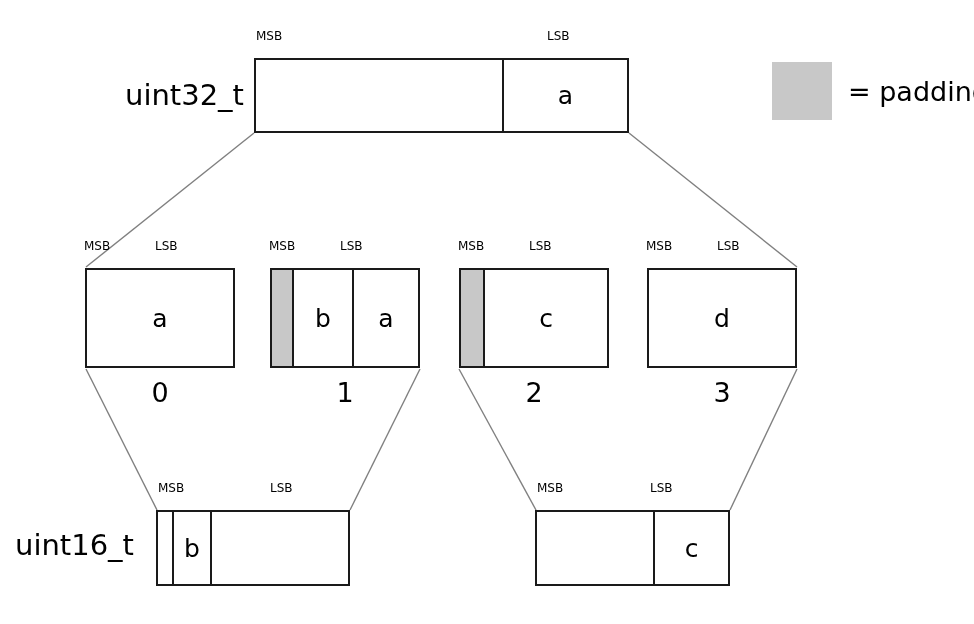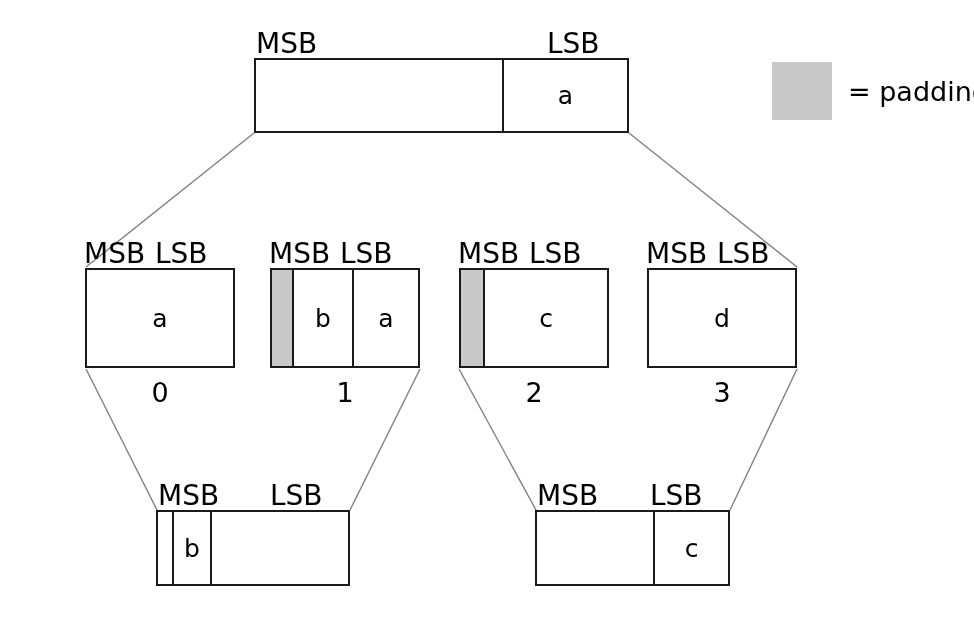--- a/index.html
+++ b/index.html
@@ -48,21 +48,21 @@
   .cell.pad {
     background: #c8c8c8;
   }
   .cell-label {
     font-size: 25px;
     line-height: 1;
     color: #000000;
   }
   .edge-label {
     position: absolute;
-    font-size: 28px;
+    font-size: 12px;
     line-height: 1;
     color: #000000;
     white-space: nowrap;
   }
   .edge-label.right {
     text-align: left;
   }
   .type-label {
     position: absolute;
     font-size: 29px;
@@ -99,20 +99,21 @@
     <g stroke="#808080" stroke-width="1.4" fill="none">
       <line x1="254" y1="133" x2="86" y2="267"></line>
       <line x1="629" y1="133" x2="797" y2="267"></line>
       <line x1="86" y1="369" x2="157" y2="510"></line>
       <line x1="420" y1="369" x2="350" y2="510"></line>
       <line x1="459" y1="369" x2="536" y2="510"></line>
       <line x1="797" y1="369" x2="730" y2="510"></line>
     </g>
   </svg>
 
+  <div class="type-label" style="left:125px; top:81px;">uint32_t</div>
 
   <div class="edge-label" style="left:256px; top:30px;">MSB</div>
   <div class="edge-label right" style="left:547px; top:30px; width:80px;">LSB</div>
 
   <div class="box" style="left:254px; top:58px; width:375px; height:75px;">
     <div class="cell" style="left:0px; width:246px;">
       <span class="cell-label"></span>
     </div>
     <div class="cell div-left" style="left:246px; width:125px;">
       <span class="cell-label">a</span>
@@ -160,20 +161,21 @@
 
   <div class="edge-label" style="left:646px; top:240px;">MSB</div>
   <div class="edge-label right" style="left:717px; top:240px; width:80px;">LSB</div>
   <div class="box" style="left:647px; top:268px; width:150px; height:100px;">
     <div class="cell" style="left:0px; width:146px;">
       <span class="cell-label">d</span>
     </div>
   </div>
   <div class="index-label" style="left:647px; top:379px; width:150px;">3</div>
 
+  <div class="type-label" style="left:15px; top:531px;">uint16_t</div>
 
   <div class="edge-label" style="left:158px; top:482px;">MSB</div>
   <div class="edge-label right" style="left:270px; top:482px; width:80px;">LSB</div>
   <div class="box" style="left:156px; top:510px; width:194px; height:76px;">
     <div class="cell" style="left:0px; width:14px;">
       <span class="cell-label"></span>
     </div>
     <div class="cell div-left" style="left:14px; width:38px;">
       <span class="cell-label">b</span>
     </div>

